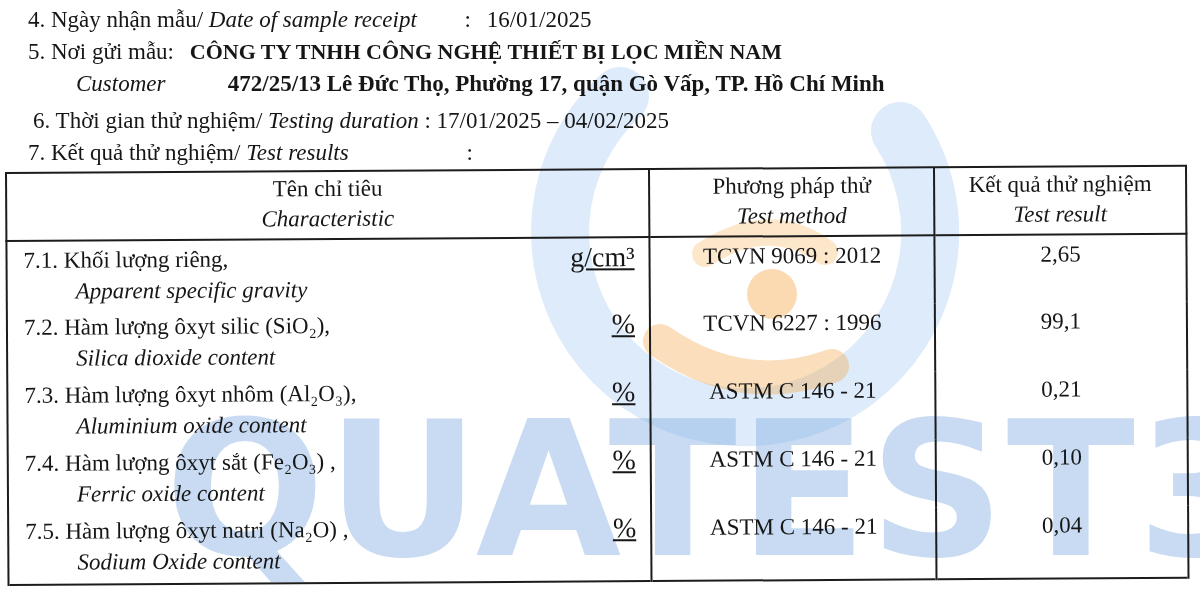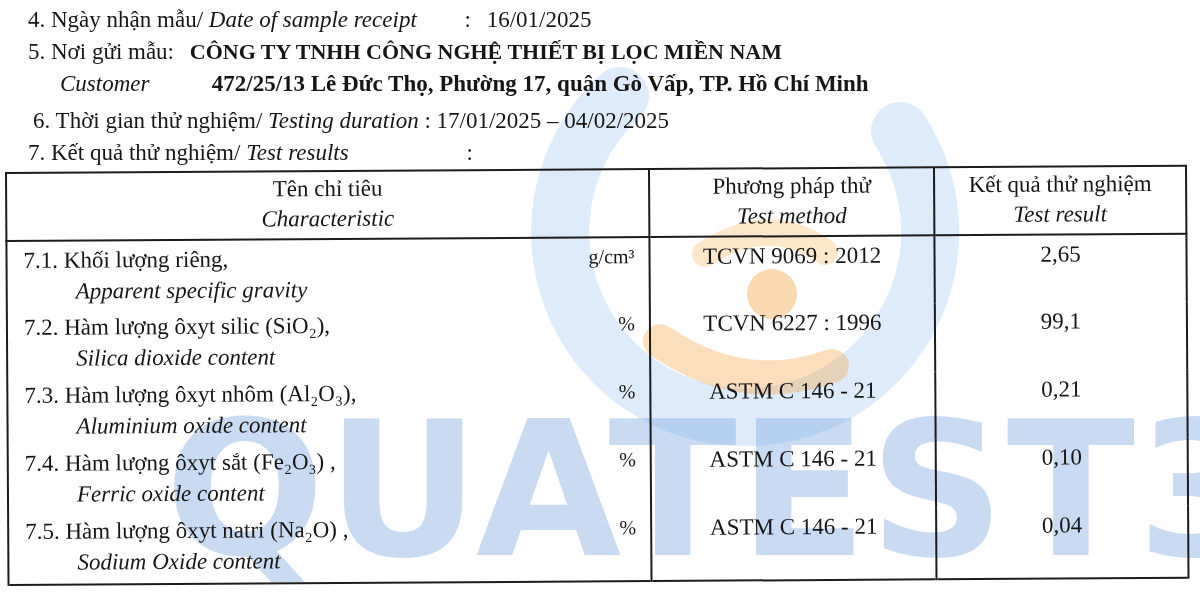--- a/index.html
+++ b/index.html
@@ -17,21 +17,21 @@
   }
   .logo{position:absolute;left:470px;top:36px;z-index:0;}
 
   
   .content{position:absolute;left:0;top:0;width:1200px;height:576px;z-index:1;}
   .iline{position:absolute;font-size:23px;white-space:nowrap;line-height:30px;}
   .it{font-style:italic;}
   .b{font-weight:bold;}
   .line4{top:5px;left:28px;}
   .line5{top:37px;left:28px;}
-  .line5b{top:69px;left:60px;}
+  .line5b{top:69px;left:76px;}
   .line6{top:106px;left:33px;}
   .line7{top:138px;left:28px;text-align:right;}
   .l4-colon{margin-left:42px;}
   .l4-value{margin-left:10px;}
   .l5-company{margin-left:10px;font-size:22px;}
   .l5b-cust{display:inline-block;width:146px;}
   .l7-colon{margin-left:112px;}
 
   
   table.results{
@@ -46,21 +46,21 @@
     border-bottom:2px solid #1c1c1c;height:64px;vertical-align:top;
     font-weight:normal;padding-top:2px;text-align:center;
   }
   .th-vi{line-height:30px;}
   .th-en{line-height:30px;font-style:italic;}
   .results tbody tr{height:68px;}
   .results tbody tr:last-child{height:72px;}
   .results tbody td{vertical-align:top;}
   td.c1{padding:3px 14px 0 16px;}
   .r-line1{display:flex;justify-content:space-between;line-height:31px;}
-  .r-unit{font-size:20px;}
+  .r-unit{font-size:28px;text-decoration:underline;}
   .r-en{font-style:italic;padding-left:52px;line-height:31px;}
   td.c2,td.c3{text-align:center;padding-top:3px;line-height:31px;}
 </style>
 </head>
 <body>
 
 <div class="page">
 
   <svg class="logo" width="560" height="470" viewBox="0 0 560 470" aria-hidden="true">
     <g fill="none" stroke-linecap="round">

